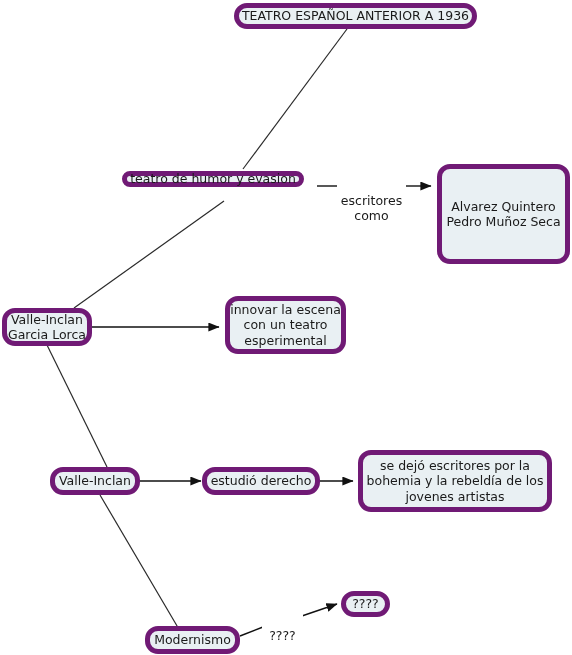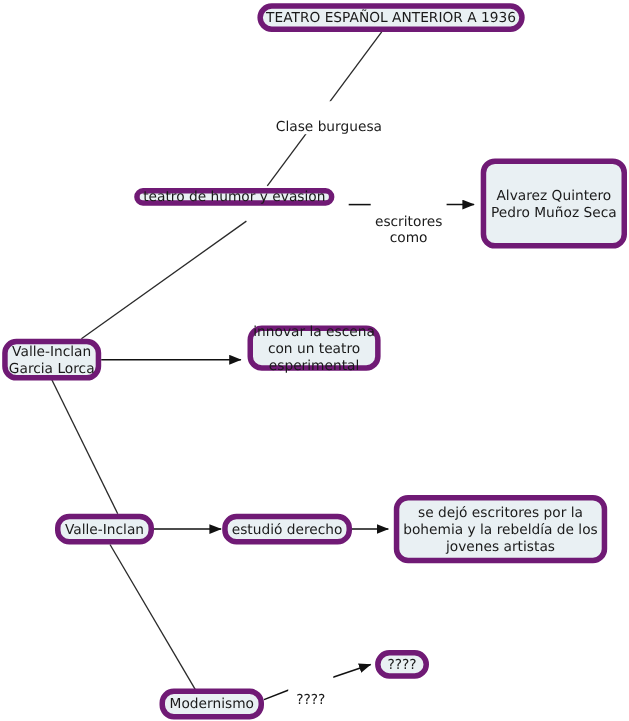--- a/index.html
+++ b/index.html
@@ -86,31 +86,31 @@
   </svg>
 
   <div class="node big-radius" style="left:234px; top:3px; width:243px; height:26px;">
     <span>TEATRO ESPAÑOL ANTERIOR A 1936</span>
   </div>
 
   <div class="node big-radius" style="left:122px; top:171px; width:182px; height:16px;">
     <span>teatro de humor y evasion</span>
   </div>
 
-  <div class="node big-radius" style="left:437px; top:144px; width:133px; height:82px;">
+  <div class="node big-radius" style="left:437px; top:164px; width:133px; height:100px;">
     <span>Alvarez Quintero
 Pedro Muñoz Seca</span>
   </div>
 
   <div class="node big-radius" style="left:2px; top:308px; width:90px; height:38px;">
     <span>Valle-Inclan
 Garcia Lorca</span>
   </div>
 
-  <div class="node big-radius" style="left:225px; top:296px; width:121px; height:41px;">
+  <div class="node big-radius" style="left:225px; top:296px; width:121px; height:58px;">
     <span>innovar la escena
 con un teatro
 esperimental</span>
   </div>
 
   <div class="node big-radius" style="left:50px; top:467px; width:90px; height:28px;">
     <span>Valle-Inclan</span>
   </div>
 
   <div class="node big-radius" style="left:202px; top:467px; width:118px; height:28px;">
@@ -124,23 +124,20 @@
   </div>
 
   <div class="node big-radius" style="left:145px; top:626px; width:95px; height:28px;justify-content:center;">
     <span>Modernismo</span>
   </div>
 
   <div class="node big-radius" style="left:341px; top:591px; width:49px; height:26px;">
     <span>????</span>
   </div>
 
-  <div class="edge-label" style="left:241px; top:92px; width:110px;">
-    <span>Clase burguesa</span>
-  </div>
 
   <div class="edge-label" style="left:337px; top:178px; width:63px;">
     <span>escritores
 como</span>
   </div>
 
   <div class="edge-label" style="left:262px; top:613px; width:35px;">
     <span>????</span>
   </div>
 

